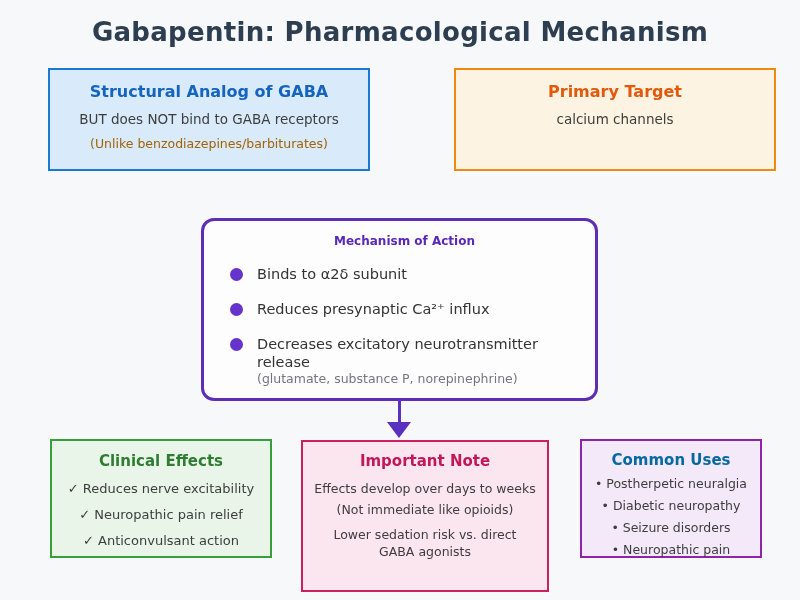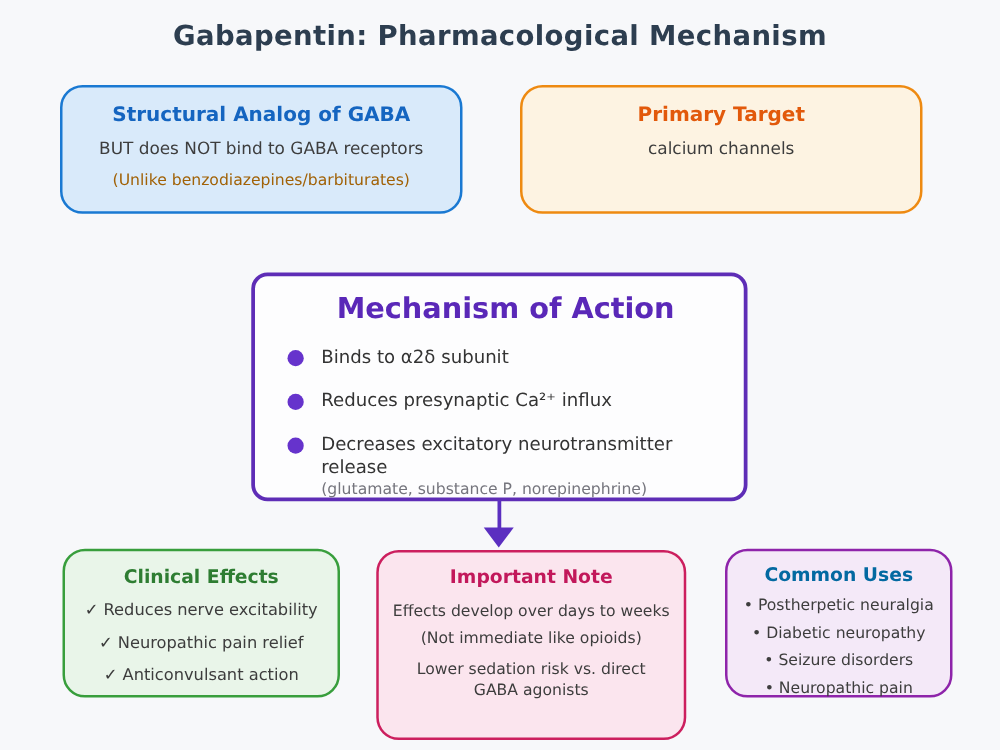--- a/index.html
+++ b/index.html
@@ -2,40 +2,40 @@
 <html><head>
 <meta charset="utf-8">
 <style>
   html,body{margin:0;padding:0;}
   #stage{
     position:relative;width:800px;height:600px;background:#f7f8fa;
     font-family:"DejaVu Sans","Liberation Sans",sans-serif;overflow:hidden;
   }
   .page-title{
     position:absolute;top:17px;left:0;width:800px;text-align:center;
-    font-size:22px;font-weight:bold;color:#2d3e50;letter-spacing:.3px;
+    font-size:26px;font-weight:bold;color:#2d3e50;letter-spacing:.3px;
   }
-  .box{position:absolute;box-sizing:border-box;text-align:center;border-radius:18px;}
+  .box{position:absolute;box-sizing:border-box;text-align:center;border-radius:0;}
   .box-title{font-weight:bold;}
   .body-line{color:#3d3d3d;}
   .muted-line{color:#a16207;}
 
   
   .analog-box{left:48px;top:68px;width:322px;height:103px;background:#d9eafa;border:2px solid #1a79d2;padding-top:12px;}
   .analog-box .box-title{font-size:16px;color:#1565c0;}
   .analog-box .body-line{font-size:13.5px;margin-top:10px;}
   .analog-box .muted-line{font-size:12.5px;margin-top:9px;}
 
-  .target-box{left:416px;top:68px;width:322px;height:103px;background:#fdf3e2;border:2px solid #ee8a11;padding-top:12px;}
+  .target-box{left:454px;top:68px;width:322px;height:103px;background:#fdf3e2;border:2px solid #ee8a11;padding-top:12px;}
   .target-box .box-title{font-size:16px;color:#e2590b;}
   .target-box .body-line{font-size:13.5px;margin-top:10px;}
 
   
   .mech-box{left:201px;top:218px;width:397px;height:183px;background:#fdfdfe;border:3px solid #5e2db6;border-radius:13px;padding-top:13px;}
-  .mech-box .box-title{font-size:23px;color:#5a28b8;margin-left:10px;}
+  .mech-box .box-title{font-size:12px;color:#5a28b8;margin-left:10px;}
   .bullet-list{margin-top:17px;padding-left:26px;text-align:left;}
   .bullet-row{display:flex;align-items:flex-start;margin-bottom:17px;}
   .bullet-dot{flex:0 0 13px;width:13px;height:13px;border-radius:50%;background:#6633cc;margin-top:3px;margin-right:14px;}
   .bullet-text{font-size:14.5px;color:#333;line-height:18px;}
   .bullet-sub{font-size:12.5px;color:#75757d;line-height:15px;}
 
   
   .arrow{position:absolute;left:0;top:0;}
   .arrow-line{position:absolute;left:398px;top:400px;width:3px;height:24px;background:#5b2fc0;}
   .arrow-head{position:absolute;left:387px;top:422px;width:0;height:0;

